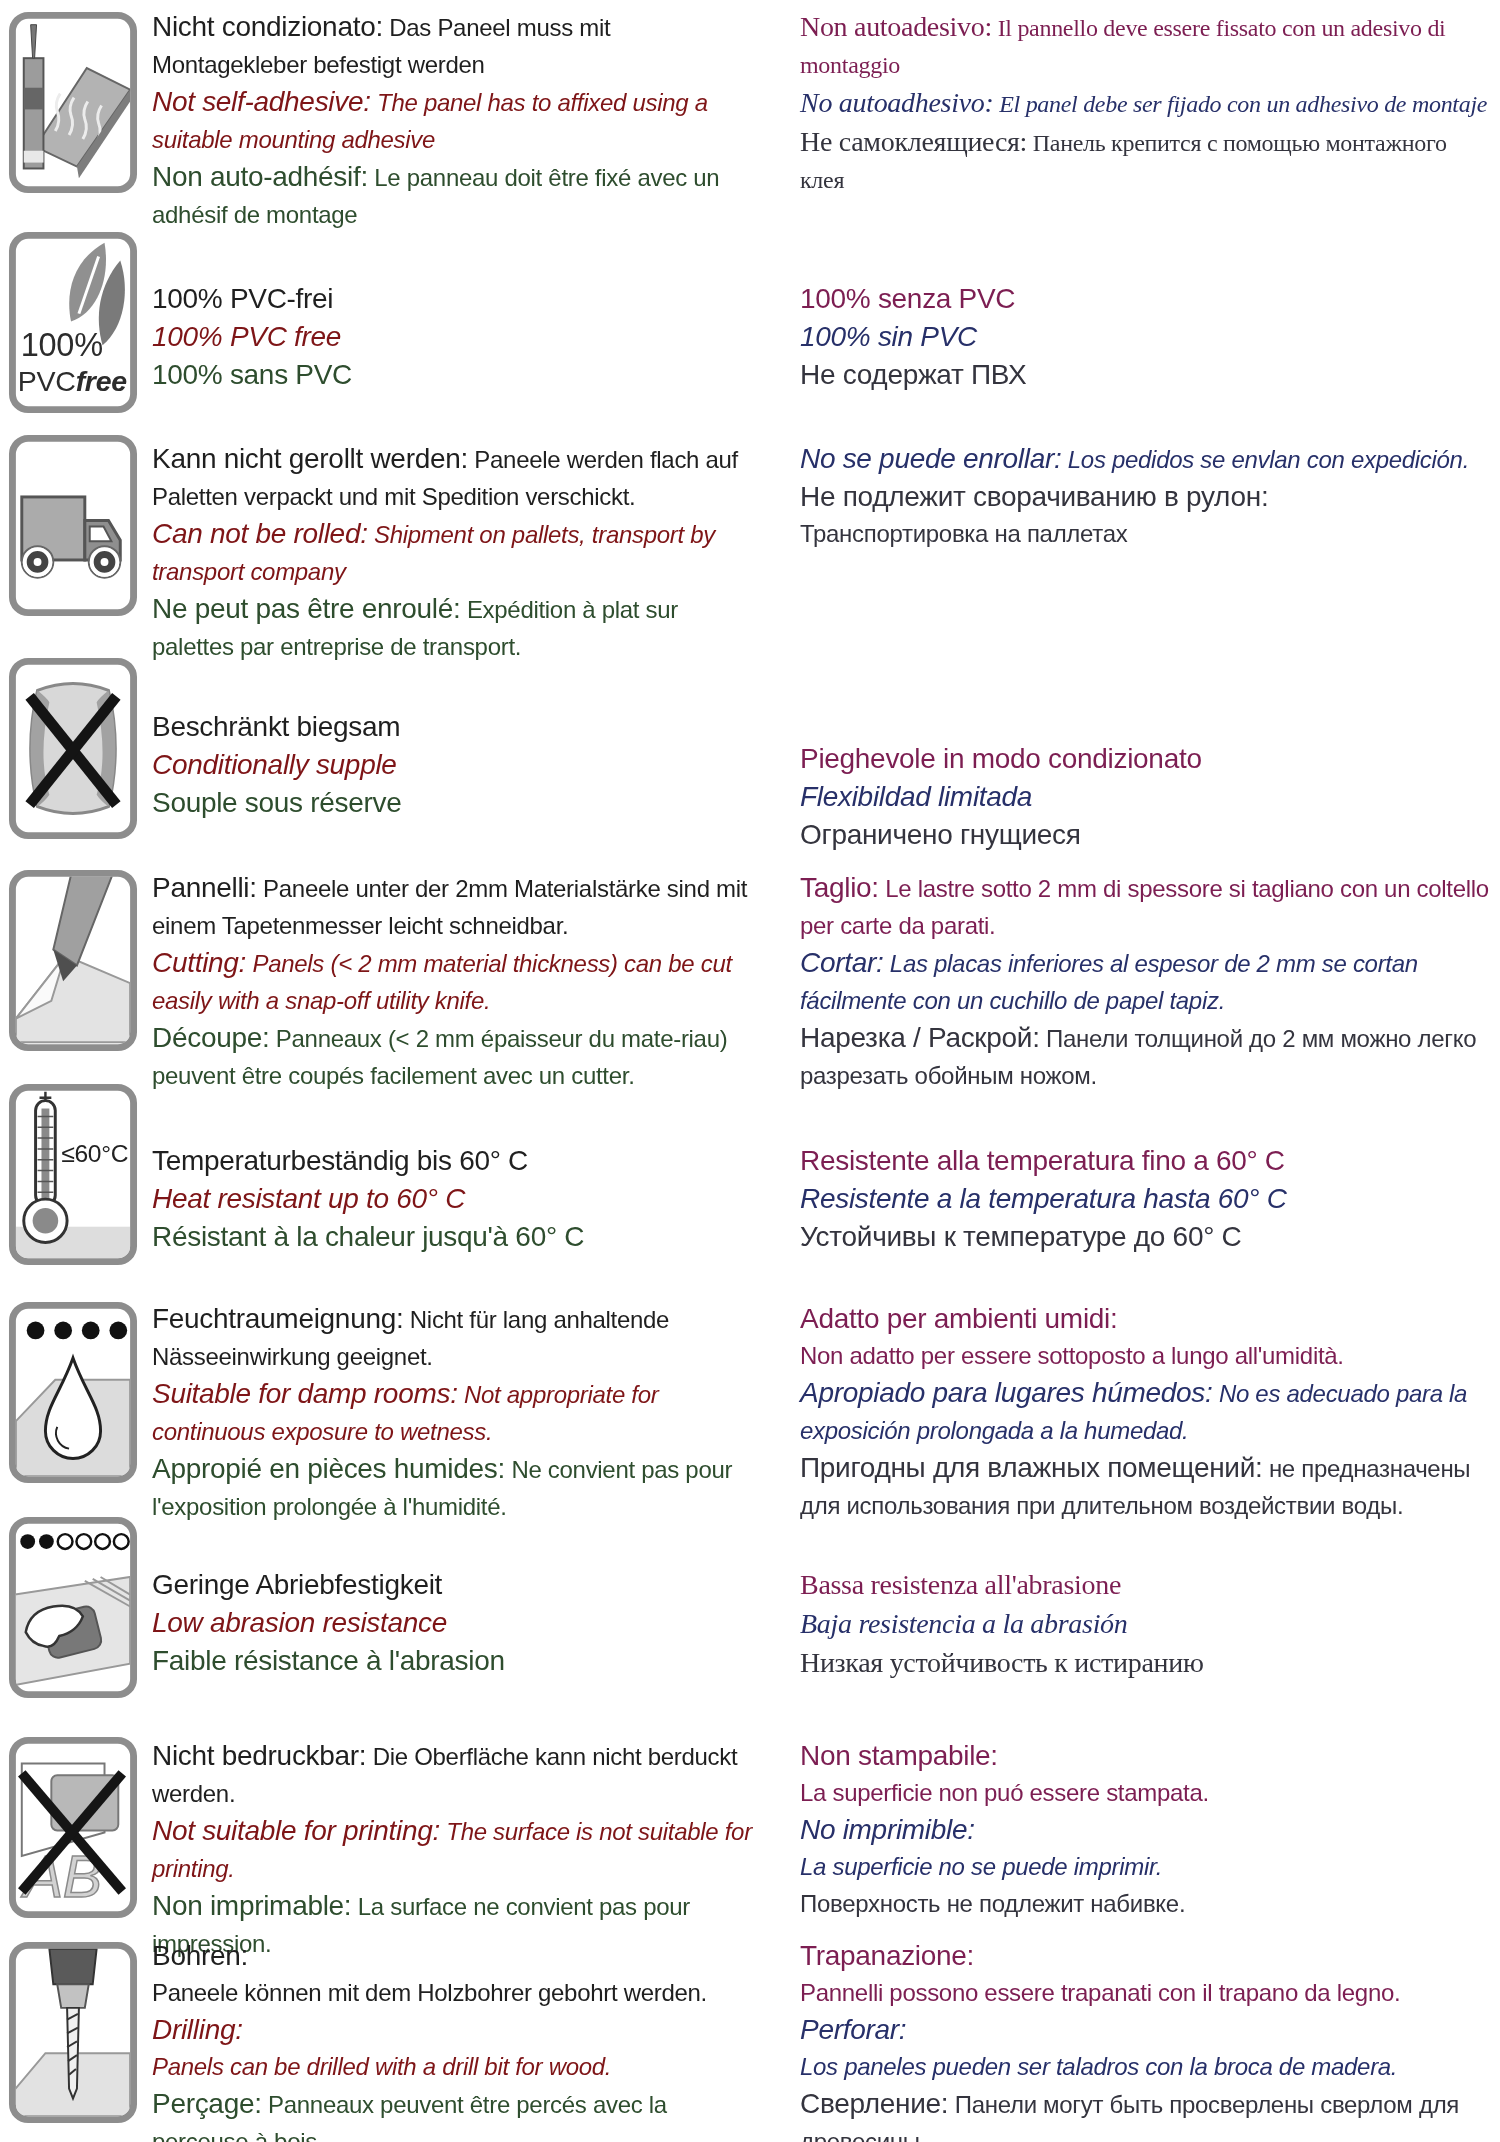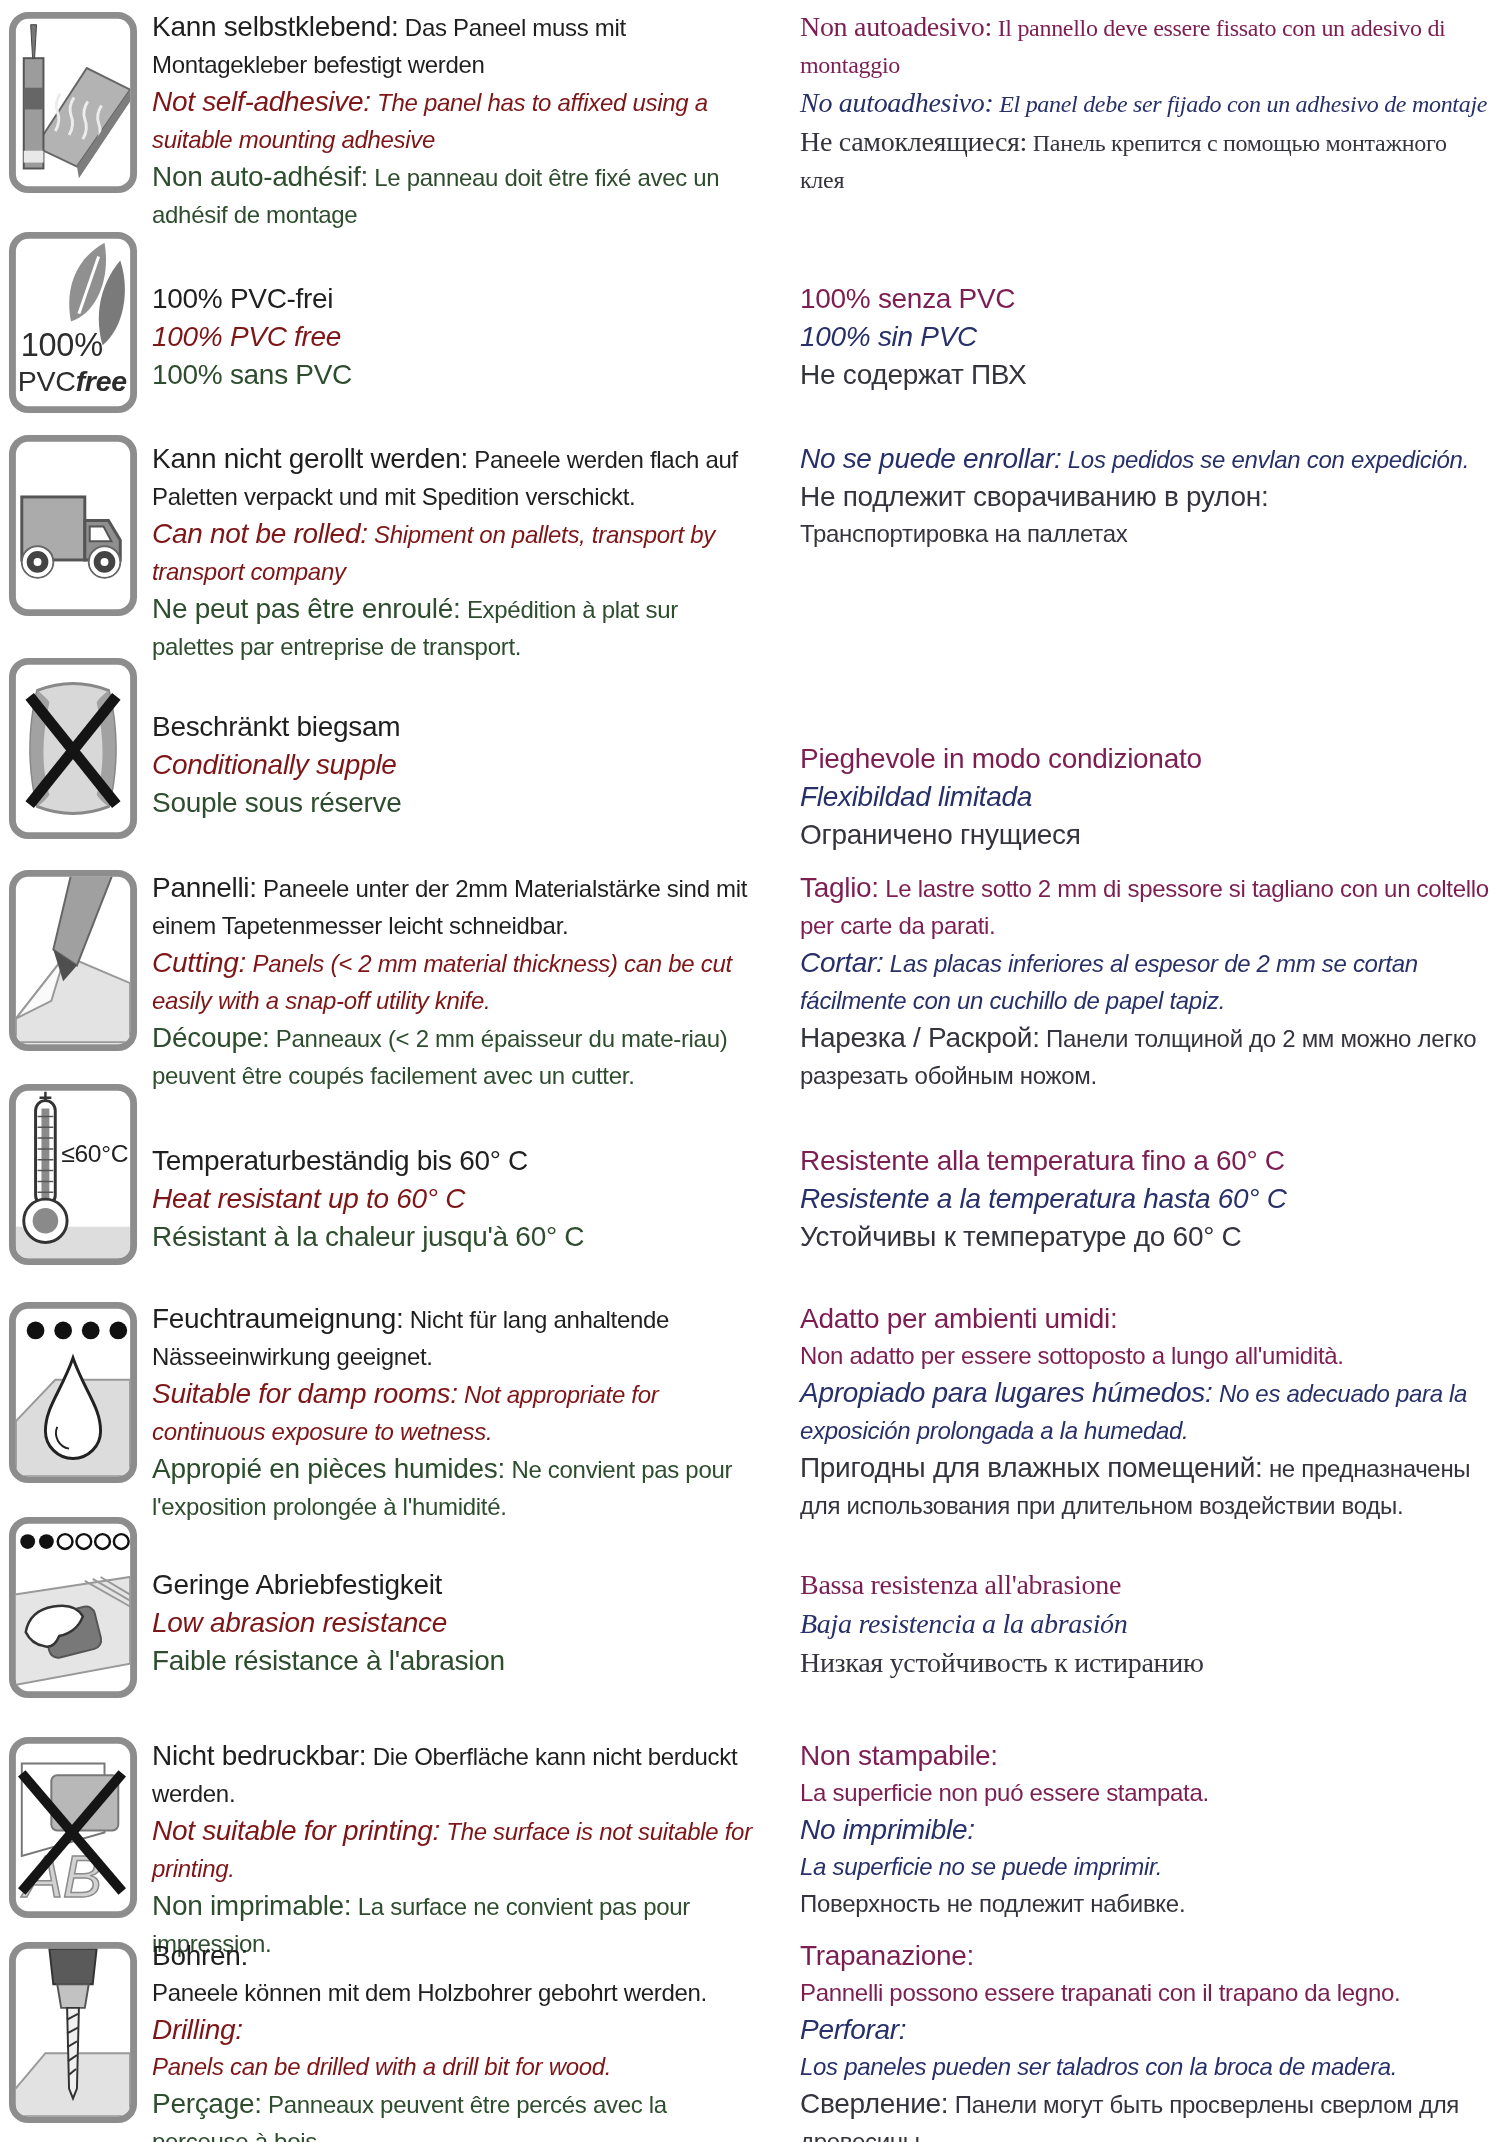--- a/index.html
+++ b/index.html
@@ -46,21 +46,21 @@
       <path d="M90,134 q6,-10 2,-20 q-3,-9 3,-18" stroke="#ececec" fill="none" stroke-width="3"></path>
       <polygon points="70,158 124,80 124,92 72,170" fill="#7d7d7d"></polygon>
       <rect x="16" y="48" width="20" height="112" fill="#9c9c9c" stroke="#555" stroke-width="2"></rect>
       <rect x="16" y="78" width="20" height="22" fill="#666"></rect>
       <rect x="16" y="142" width="20" height="12" fill="#e8e8e8"></rect>
       <polygon points="23,14 29,14 27,48 25,48" fill="#777" stroke="#444" stroke-width="1"></polygon>
     </g>
         </svg>
       </div>
     <div class="col col-left" style="top: 8px;">
-        <p class="entry lang-de"><span class="lead">Kann selbstklebend:</span> <span class="rest">Das Paneel muss mit Montagekleber befestigt werden</span></p>
+        <p class="entry lang-de"><span class="lead">Nicht condizionato:</span> <span class="rest">Das Paneel muss mit Montagekleber befestigt werden</span></p>
         <p class="entry lang-en"><span class="lead">Not self-adhesive:</span> <span class="rest">The panel has to affixed using a suitable mounting adhesive</span></p>
         <p class="entry lang-fr"><span class="lead">Non auto-adhésif:</span> <span class="rest">Le panneau doit être fixé avec un adhésif de montage</span></p>
       </div>
     <div class="col col-right" style="top: 8px; font-family: Liberation Serif, serif;">
         <p class="entry lang-it"><span class="lead">Non autoadesivo:</span> <span class="rest">Il pannello deve essere fissato con un adesivo di montaggio</span></p>
         <p class="entry lang-es"><span class="lead">No autoadhesivo:</span> <span class="rest">El panel debe ser fijado con un adhesivo de montaje</span></p>
         <p class="entry lang-ru"><span class="lead">Не самоклеящиеся:</span> <span class="rest">Панель крепится с помощью монтажного клея</span></p>
       </div>
   </section>
 

